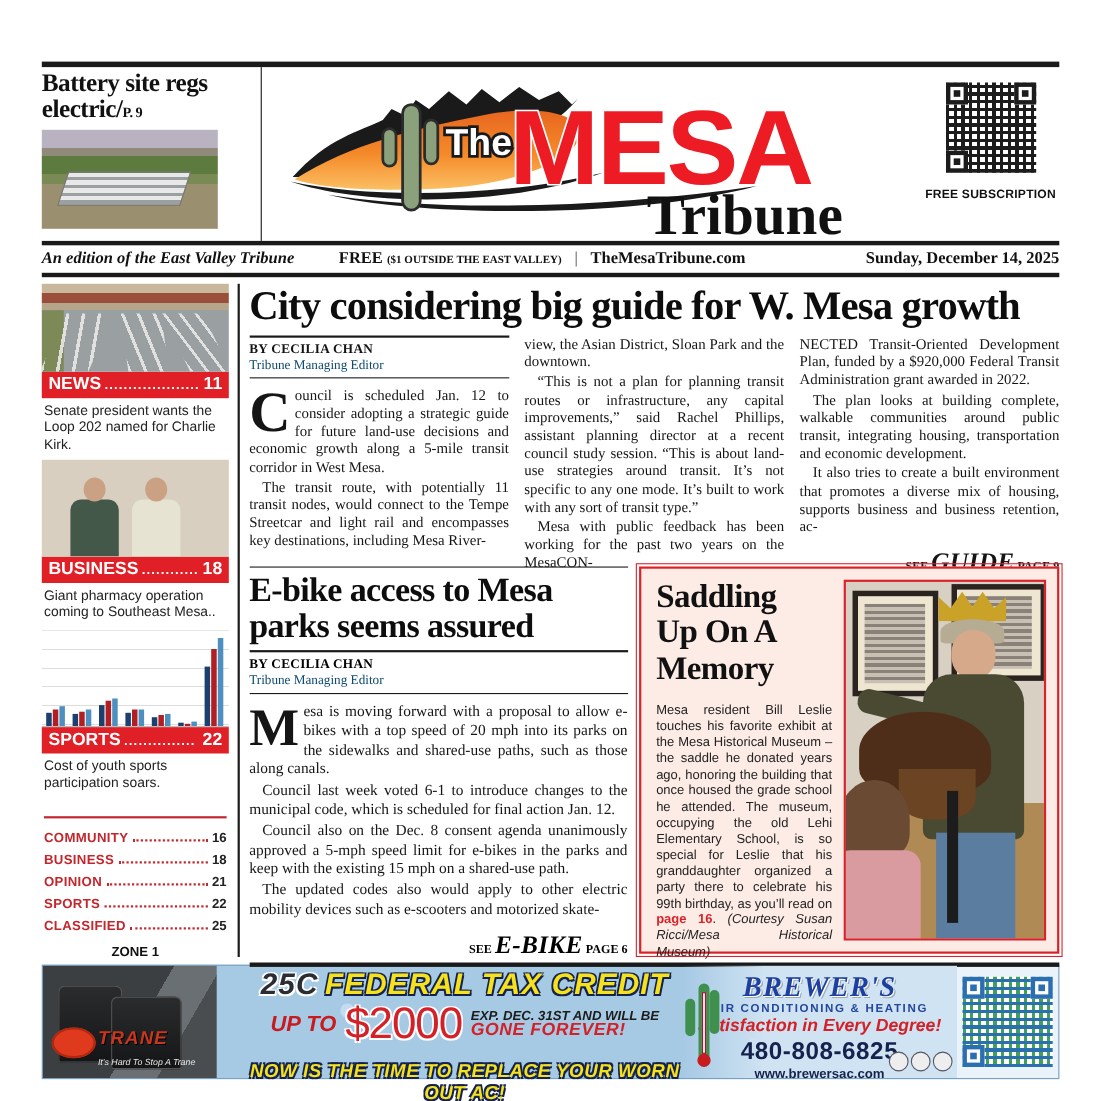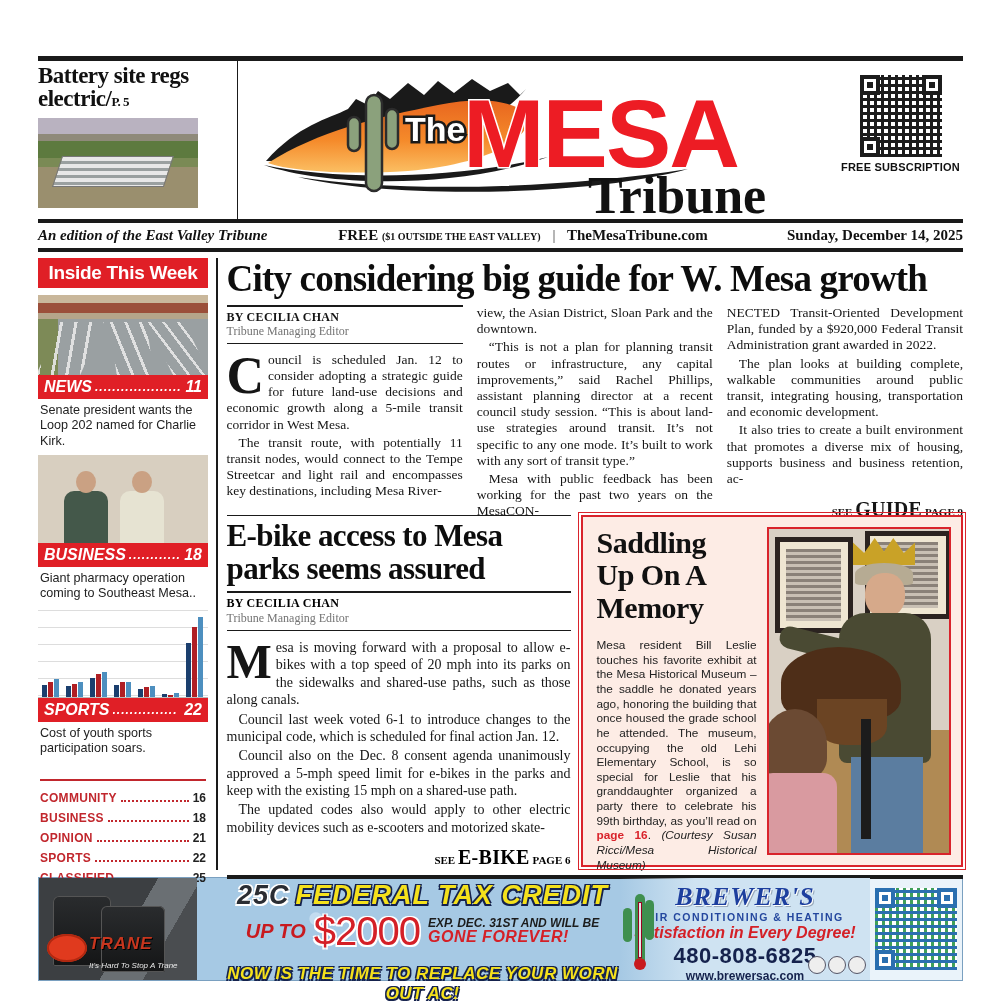--- a/index.html
+++ b/index.html
@@ -24,41 +24,41 @@
   .mast { flex:1; position:relative; }
   .mast svg { display:block; margin:4px auto 0; }
   .qr-block { width:125px; padding-top:14px; text-align:center; font-family:"Liberation Sans",sans-serif; }
   .qr { position:relative; width:82px; height:82px; margin:0 auto; background:
       repeating-linear-gradient(0deg,#1c1c1c 0 3px,transparent 3px 7px),
       repeating-linear-gradient(90deg,#1c1c1c 0 3px,transparent 3px 7px);
     background-color:#fff; }
   .qr .f { position:absolute; width:20px; height:20px; border:4px solid #1c1c1c; background:#fff; }
   .qr .f::after { content:""; position:absolute; inset:3px; background:#1c1c1c; }
   .qr .f1{ top:0; left:0; } .qr .f2{ top:0; right:0; } .qr .f3{ bottom:0; left:0; }
-  .qr-label { margin-top:4px; font-size:11px; font-weight:bold; line-height:1.15; color:#111; letter-spacing:0.2px; }
+  .qr-label { margin-top:14px; font-size:11px; font-weight:bold; line-height:1.15; color:#111; letter-spacing:0.2px; }
 
   
   .edition { border-top:4px solid #1a1a1a; border-bottom:4px solid #1a1a1a; height:33px;
     display:flex; align-items:center; font-size:15px; color:#111; }
   .ed-left { font-style:italic; font-weight:bold; width:270px; }
-  .ed-mid { flex:1; text-align:center; font-weight:bold; }
+  .ed-mid { flex:1; text-align:left; font-weight:bold; }
   .ed-mid .note { font-size:10px; font-weight:bold; }
   .ed-mid .sep { margin:0 8px; font-weight:normal; color:#444; }
   .ed-right { width:225px; text-align:right; font-weight:bold; }
 
   
   .content { display:flex; margin-top:6px; height:612px; }
   .sidebar { width:170px; font-family:"Liberation Sans",sans-serif; }
   .vert-div { width:1.5px; background:#1a1a1a; margin:0 9px 0 8px; }
   .mainarea { flex:1; position:relative; }
 
   .red-banner { background:#e01f26; color:#fff; font-weight:bold; display:flex; align-items:center;
     padding:0 6px; overflow:hidden; white-space:nowrap; }
   .sb-title { height:30px; font-size:19px; justify-content:center; letter-spacing:-0.3px; margin-bottom:7px; }
-  .sb-sec { height:24px; font-size:16px; font-style:italic; }
+  .sb-sec { height:24px; font-size:16px; }
   .sb-sec .dots { flex:1; overflow:hidden; font-size:12px; letter-spacing:1px; margin:0 3px; }
   .sb-sec .pg { font-size:16px; }
   .sb-cap { font-size:12.6px; color:#222; line-height:1.22; padding:4px 2px 6px; }
   .sb-img { width:100%; position:relative; overflow:hidden; }
   .img-highway { height:80px;
     background:linear-gradient(180deg,#c9b79b 0 10%, #9b4f3a 10% 22%, #b5a58a 22% 30%, #9aa0a2 30% 100%); }
   .img-highway .lane { position:absolute; background:repeating-linear-gradient(75deg,#e8e8e8 0 3px,transparent 3px 14px); opacity:.9; }
   .img-highway .l1{ left:6%; top:34%; width:26%; height:66%; transform:skewX(-24deg);}
   .img-highway .l2{ left:44%; top:34%; width:22%; height:66%; transform:skewX(8deg);}
   .img-highway .l3{ left:72%; top:34%; width:22%; height:66%; transform:skewX(26deg);}
@@ -79,26 +79,26 @@
   .idx-row .leader { flex:1; border-bottom:2px dotted #c1272d; margin:0 4px 3px; }
   .idx-row .pg { color:#222; }
   .zone { text-align:center; font-size:12px; font-weight:bold; color:#111; margin-top:4px; }
 
   
   .headline { font-size:37px; font-weight:bold; color:#0d0d0d; letter-spacing:-0.8px; line-height:1.0; margin:2px 0 8px; }
   .cols { display:flex; gap:14px; height:200px; }
   .col { flex:1; font-size:13.5px; line-height:1.2; text-align:justify; color:#151515; }
   .byline { border-top:2.5px solid #1a1a1a; border-bottom:1px solid #1a1a1a; padding:3px 0 4px; margin-bottom:8px; }
   .by-name { font-size:12px; font-weight:bold; letter-spacing:0.3px; }
-  .by-title { font-size:12px; color:#737373; }
+  .by-title { font-size:12px; color:#0c4a6e; }
   .para { margin-bottom:2px; }
   .indent { text-indent:12px; }
   .dropcap { float:left; font-size:52px; line-height:0.82; font-weight:bold; padding:3px 4px 0 0; }
   .jump { text-align:right; font-size:11px; font-weight:bold; margin-top:10px; }
-  .jump .word { font-size:20px; letter-spacing:0.3px; }
+  .jump .word { font-size:23px; letter-spacing:0.3px;font-style:italic; }
 
   
   .lower { display:flex; margin-top:10px; gap:10px; height:352px; }
   .ebike { width:344px; border-top:1.5px solid #1a1a1a; padding-top:4px; }
   .ebike h2 { font-size:31px; line-height:1.05; letter-spacing:-0.6px; font-weight:bold; color:#0d0d0d; margin-bottom:6px; }
   .ebike .body { font-size:14px; line-height:1.24; text-align:justify; color:#151515; }
   .ebike .dropcap { font-size:48px; }
 
   .saddlebox { flex:1; background:#fdece5; border:2px solid #d9232b; outline:1px solid #d9232b; outline-offset:2px;
     display:flex; padding:10px 10px 10px 14px; gap:10px; }
@@ -177,21 +177,21 @@
 
 <div class="page">
   <div class="inner">
 
     <div class="top-rule"></div>
 
     <div class="header">
       <div class="teaser">
         <h2>
           <span>Battery site regs</span><br>
-          <span>electric/</span><span class="pref">P. 5</span>
+          <span>electric/</span><span class="pref">P. 9</span>
         </h2>
         <div class="teaser-photo">
           <div class="cells"></div>
         </div>
       </div>
 
       <div class="mast">
         <svg width="560" height="152" viewBox="0 0 560 152">
           <defs>
             <linearGradient id="mesa-grad" x1="0" y1="0" x2="0" y2="1">
@@ -230,21 +230,20 @@
         <span class="note">($1 OUTSIDE THE EAST VALLEY)</span>
         <span class="sep">|</span>
         <span>TheMesaTribune.com</span>
       </div>
       <div class="ed-right">Sunday, December 14, 2025</div>
     </div>
 
     <div class="content">
 
       <div class="sidebar">
-        <div class="red-banner sb-title">Inside This Week</div>
 
         <div class="sb-img img-highway">
           <div class="green"></div>
           <div class="lane l1"></div>
           <div class="lane l2"></div>
           <div class="lane l3"></div>
         </div>
         <div class="red-banner sb-sec">
           <span>NEWS</span>
           <span class="dots">....................</span>

